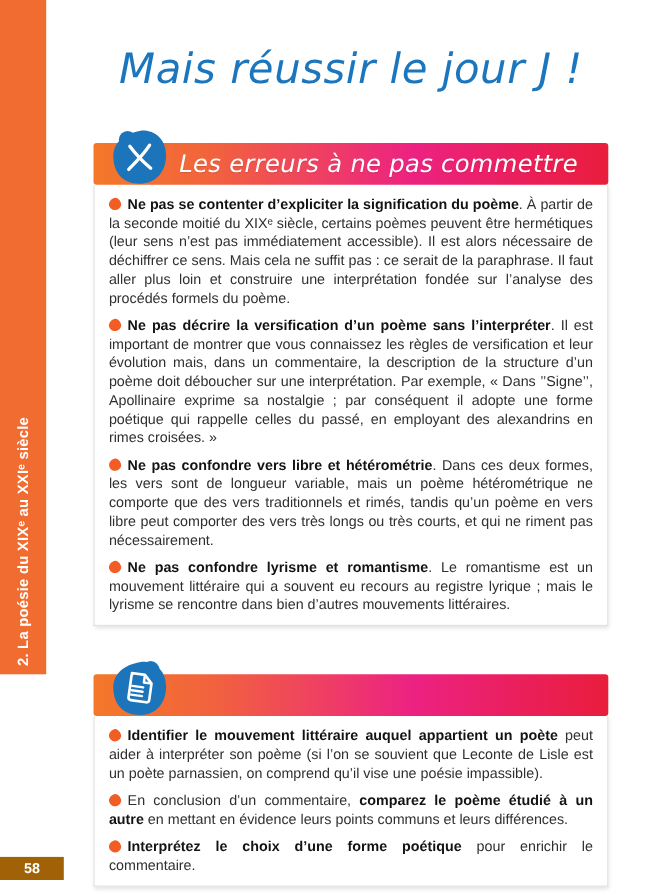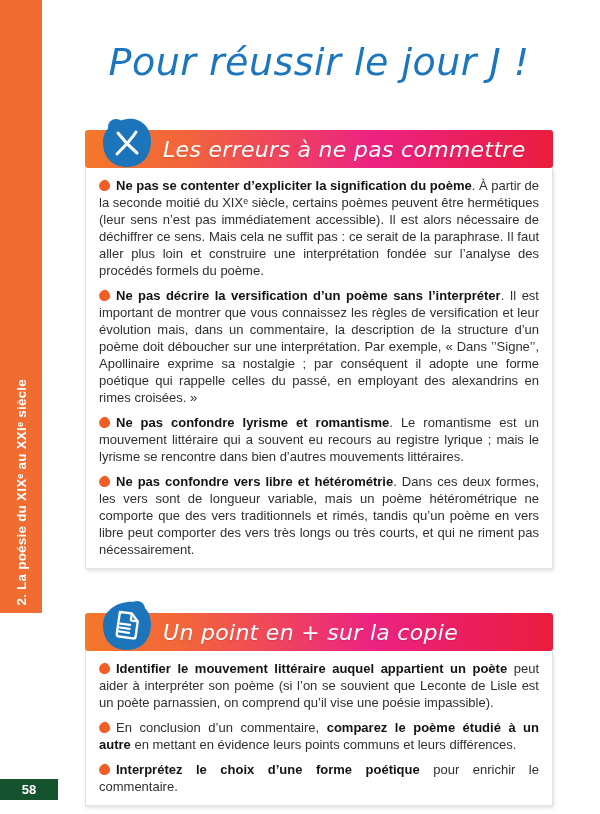--- a/index.html
+++ b/index.html
@@ -16,21 +16,21 @@
   .side-label{
     position:absolute;bottom:8px;left:50%;
     writing-mode:vertical-rl;
     transform:translateX(-50%) rotate(180deg);
     white-space:nowrap;
     color:#ffffff;font-weight:bold;font-size:13.5px;letter-spacing:.2px;
   }
   
   .page-number{
     position:absolute;left:0;top:779px;width:58px;height:21px;
-    background:#14532d;color:#ffffff;font-weight:bold;font-size:13px;
+    background:#a16207;color:#ffffff;font-weight:bold;font-size:13px;
     display:flex;align-items:center;justify-content:center;
   }
   
   .content{position:absolute;left:85px;top:0;width:468px;}
   .page-title{
     margin:40px 0 0 0;text-align:center;
     color:#1B76BD;font-size:38px;font-weight:normal;font-style:italic;
     font-family:"DejaVu Sans","Liberation Sans",sans-serif;
     letter-spacing:.5px;
   }
@@ -73,58 +73,57 @@
 <body>
 
 <div class="side-tab">
   <span class="side-label">2. La poésie du XIXᵉ au XXIᵉ siècle</span>
 </div>
 
 <div class="page-number">58</div>
 
 <div class="content">
 
-  <h1 class="page-title">Pour réussir le jour J !</h1>
+  <h1 class="page-title">Mais réussir le jour J !</h1>
 
   <section class="panel panel-1">
     <div class="banner">
       <span class="blob">
         <svg viewBox="0 0 52 52" xmlns="http://www.w3.org/2000/svg">
           <circle cx="15" cy="10" r="8" fill="#1C75BB"></circle>
           <path d="M26 2 C37 0 50 8 50 24 C50 39 41 50 26 50 C11 50 2 40 2 25 C2 12 13 4 26 2 Z" fill="#1C75BB"></path>
           <path d="M17 16 C23 24 30 31 36 36" stroke="#ffffff" stroke-width="3" fill="none" stroke-linecap="round"></path>
           <path d="M35 15 C30 23 23 30 16 37" stroke="#ffffff" stroke-width="3" fill="none" stroke-linecap="round"></path>
         </svg>
       </span>
       <span class="banner-text">Les erreurs à ne pas commettre</span>
     </div>
     <div class="box">
       <p class="para"><span class="bullet"></span><span></span><b>Ne pas se contenter d’expliciter la signification du poème</b><span>. À partir de la seconde moitié du XIXᵉ siècle, certains poèmes peuvent être hermétiques (leur sens n’est pas immédiatement accessible). Il est alors nécessaire de déchiffrer ce sens. Mais cela ne suffit pas : ce serait de la paraphrase. Il faut aller plus loin et construire une interprétation fondée sur l’analyse des procédés formels du poème.</span></p>
       <p class="para"><span class="bullet"></span><span></span><b>Ne pas décrire la versification d’un poème sans l’interpréter</b><span>. Il est important de montrer que vous connaissez les règles de versification et leur évolution mais, dans un commentaire, la description de la structure d’un poème doit déboucher sur une interprétation. Par exemple, « Dans ’’Signe’’, Apollinaire exprime sa nostalgie ; par conséquent il adopte une forme poétique qui rappelle celles du passé, en employant des alexandrins en rimes croisées. »</span></p>
+      <p class="para"><span class="bullet"></span><span></span><b>Ne pas confondre vers libre et hétérométrie</b><span>. Dans ces deux formes, les vers sont de longueur variable, mais un poème hétérométrique ne comporte que des vers traditionnels et rimés, tandis qu’un poème en vers libre peut comporter des vers très longs ou très courts, et qui ne riment pas nécessairement.</span></p>
       <p class="para"><span class="bullet"></span><span></span><b>Ne pas confondre lyrisme et romantisme</b><span>. Le romantisme est un mouvement littéraire qui a souvent eu recours au registre lyrique ; mais le lyrisme se rencontre dans bien d’autres mouvements littéraires.</span></p>
-      <p class="para"><span class="bullet"></span><span></span><b>Ne pas confondre vers libre et hétérométrie</b><span>. Dans ces deux formes, les vers sont de longueur variable, mais un poème hétérométrique ne comporte que des vers traditionnels et rimés, tandis qu’un poème en vers libre peut comporter des vers très longs ou très courts, et qui ne riment pas nécessairement.</span></p>
     </div>
   </section>
 
   <section class="panel panel-2">
     <div class="banner">
       <span class="blob">
         <svg viewBox="0 0 52 52" xmlns="http://www.w3.org/2000/svg">
           <circle cx="36" cy="9" r="8" fill="#1C75BB"></circle>
           <path d="M26 2 C37 0 50 8 50 24 C50 39 41 50 26 50 C11 50 2 40 2 25 C2 12 13 4 26 2 Z" fill="#1C75BB"></path>
           <g transform="rotate(8 26 26)">
             <path d="M17 13 h12 l7 7 v15 a2.5 2.5 0 0 1 -2.5 2.5 h-14 a2.5 2.5 0 0 1 -2.5 -2.5 v-19.5 a2.5 2.5 0 0 1 2.5 -2.5 z" fill="none" stroke="#ffffff" stroke-width="2.4" stroke-linejoin="round"></path>
             <path d="M29 13 v7 h7" fill="none" stroke="#ffffff" stroke-width="2.2" stroke-linejoin="round"></path>
             <line x1="19" y1="24.5" x2="29" y2="24.5" stroke="#ffffff" stroke-width="2.2" stroke-linecap="round"></line>
             <line x1="19" y1="28.5" x2="29" y2="28.5" stroke="#ffffff" stroke-width="2.2" stroke-linecap="round"></line>
             <line x1="19" y1="32.5" x2="29" y2="32.5" stroke="#ffffff" stroke-width="2.2" stroke-linecap="round"></line>
           </g>
         </svg>
       </span>
-      <span class="banner-text">Un point en + sur la copie</span>
     </div>
     <div class="box">
       <p class="para"><span class="bullet"></span><span></span><b>Identifier le mouvement littéraire auquel appartient un poète</b><span> peut aider à interpréter son poème (si l’on se souvient que Leconte de Lisle est un poète parnassien, on comprend qu’il vise une poésie impassible).</span></p>
       <p class="para"><span class="bullet"></span><span>En conclusion d’un commentaire, </span><b>comparez le poème étudié à un autre</b><span> en mettant en évidence leurs points communs et leurs différences.</span></p>
       <p class="para"><span class="bullet"></span><span></span><b>Interprétez le choix d’une forme poétique</b><span> pour enrichir le commentaire.</span></p>
     </div>
   </section>
 
 </div>
 

